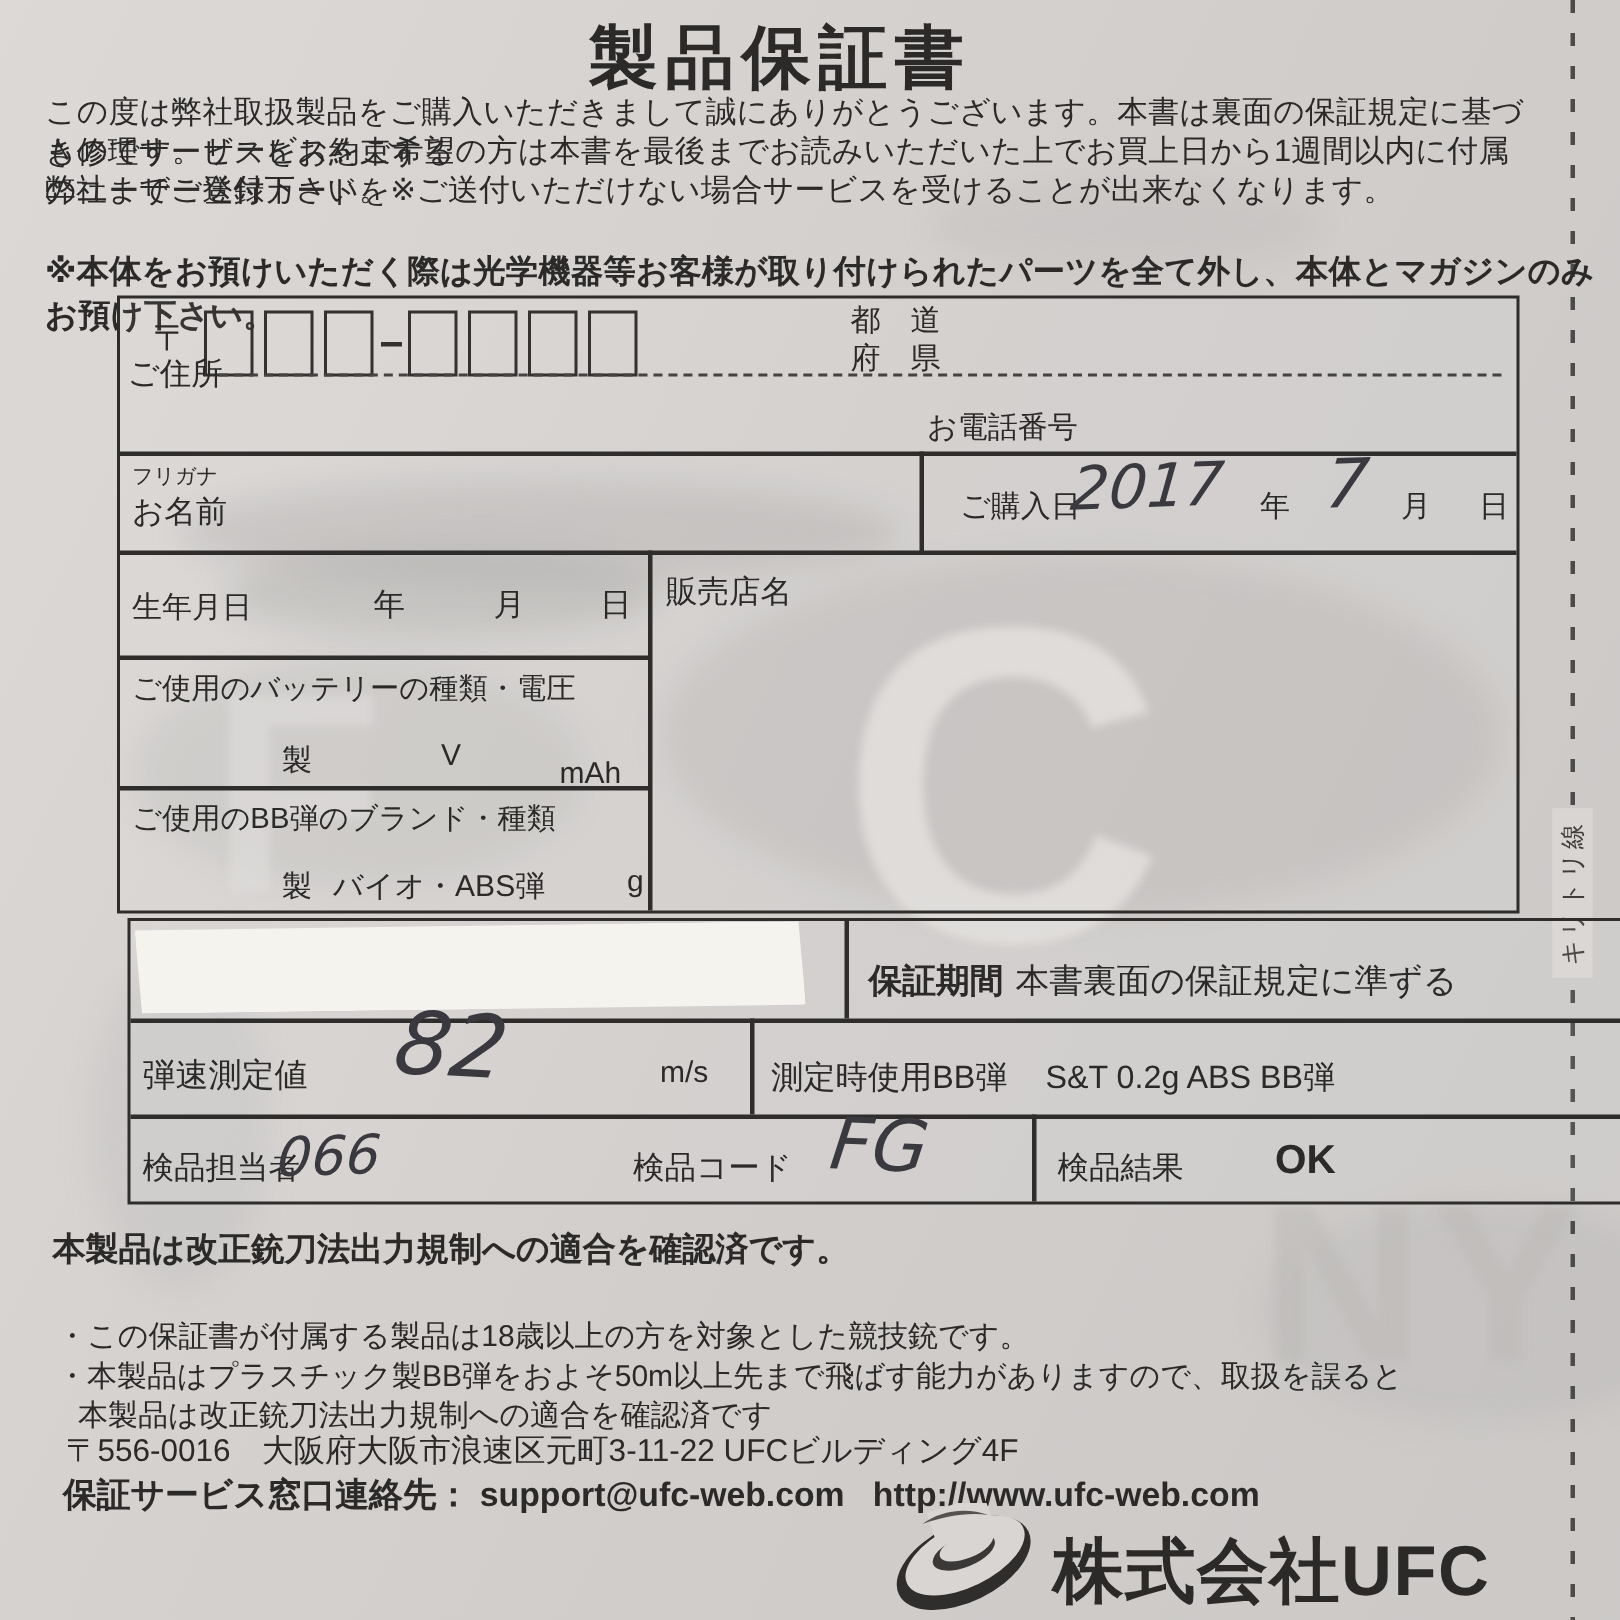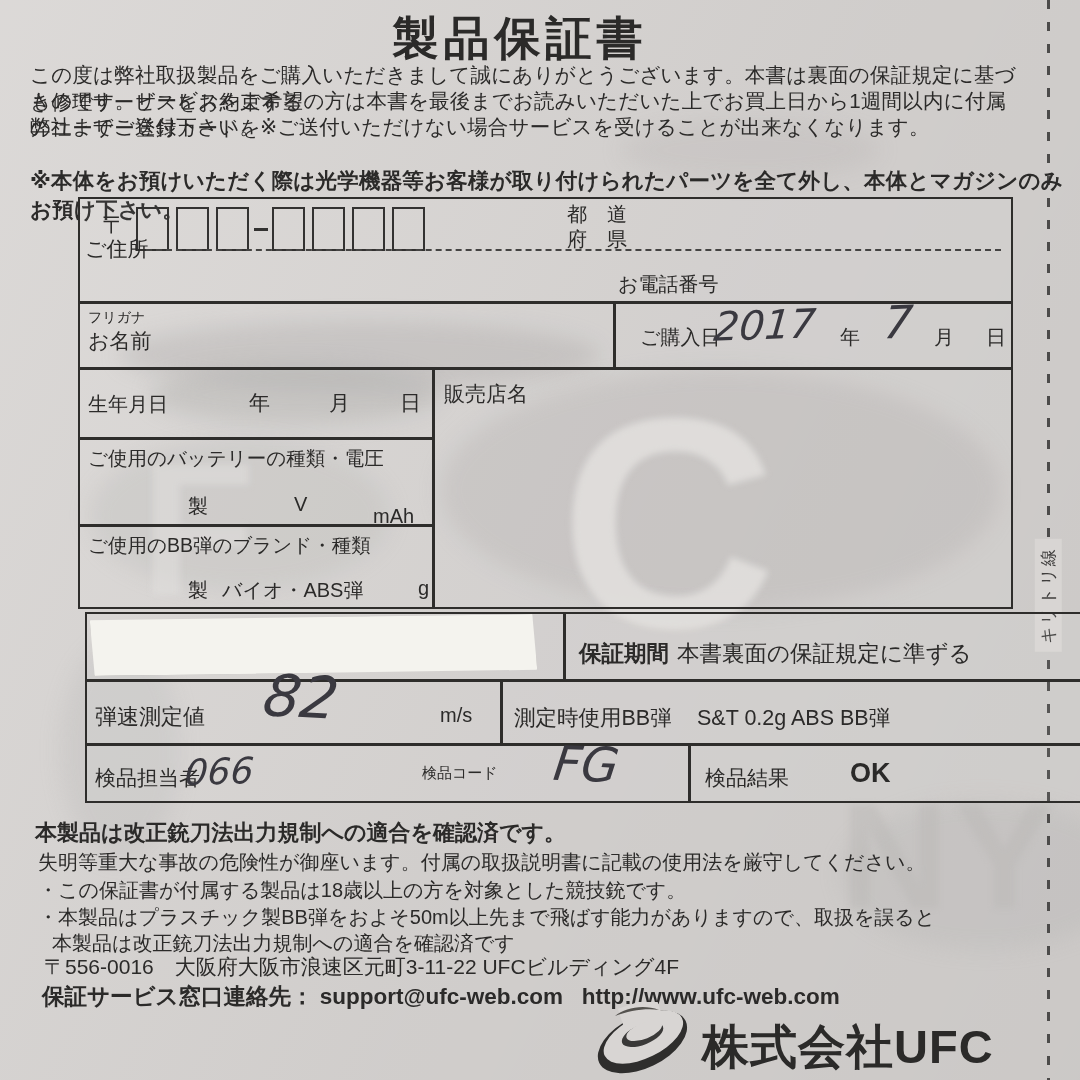--- a/index.html
+++ b/index.html
@@ -133,28 +133,27 @@
     <span class="lbl" style="left:590px;top:24px;font-size:22.5px;">本書裏面の保証規定に準ずる</span>
 
     <span class="lbl" style="left:8px;top:88px;font-size:22px;text-align:center;">弾速測定値</span>
     <span class="hand" style="left:177px;top:54px;font-size:58px;transform:rotate(3deg) skewX(-6deg);">82</span>
     <span class="lbl" style="left:353px;top:90px;">m/s</span>
     <span class="lbl" style="left:427px;top:89px;font-size:21.5px;">測定時使用BB弾</span>
     <span class="lbl" style="left:610px;top:89px;font-size:21.5px;">S&amp;T  0.2g  ABS  BB弾</span>
 
     <span class="lbl" style="left:8px;top:150px;font-size:21px;">検品担当者</span>
     <span class="hand" style="left:98px;top:140px;font-size:36px;">066</span>
-    <span class="lbl" style="left:335px;top:150px;font-size:15px;">検品コード</span>
+    <span class="lbl" style="left:335px;top:150px;font-size:21px;">検品コード</span>
     <span class="hand" style="left:467px;top:126px;font-size:48px;transform:rotate(2deg) skewX(-5deg);">FG</span>
     <span class="lbl" style="left:618px;top:150px;font-size:21px;">検品結果</span>
     <span class="lbl" style="left:763px;top:144px;font-size:27px;font-weight:bold;">OK</span>
   </div>
 
   <div class="abs foot" style="left:35px;top:818px;font-size:22px;font-weight:bold;">本製品は改正銃刀法出力規制への適合を確認済です。</div>
-  <div class="abs foot" style="top:849px;">失明等重大な事故の危険性が御座います。付属の取扱説明書に記載の使用法を厳守してください。</div>
   <div class="abs foot" style="top:877px;text-align:center;">・この保証書が付属する製品は18歳以上の方を対象とした競技銃です。</div>
   <div class="abs foot" style="top:904px;">・本製品はプラスチック製BB弾をおよそ50m以上先まで飛ばす能力がありますので、取扱を誤ると</div>
   <div class="abs foot" style="left:52px;top:930px;">本製品は改正銃刀法出力規制への適合を確認済です</div>
   <div class="abs foot" style="left:44px;top:953px;font-size:21px;">〒556-0016　大阪府大阪市浪速区元町3-11-22 UFCビルディング4F</div>
   <div class="abs foot contact" style="left:42px;top:981px;">
     <span>保証サービス窓口連絡先：</span>
     <span>support@ufc-web.com</span>
     <span>&nbsp;</span>
     <span>http://www.ufc-web.com</span>
   </div>

